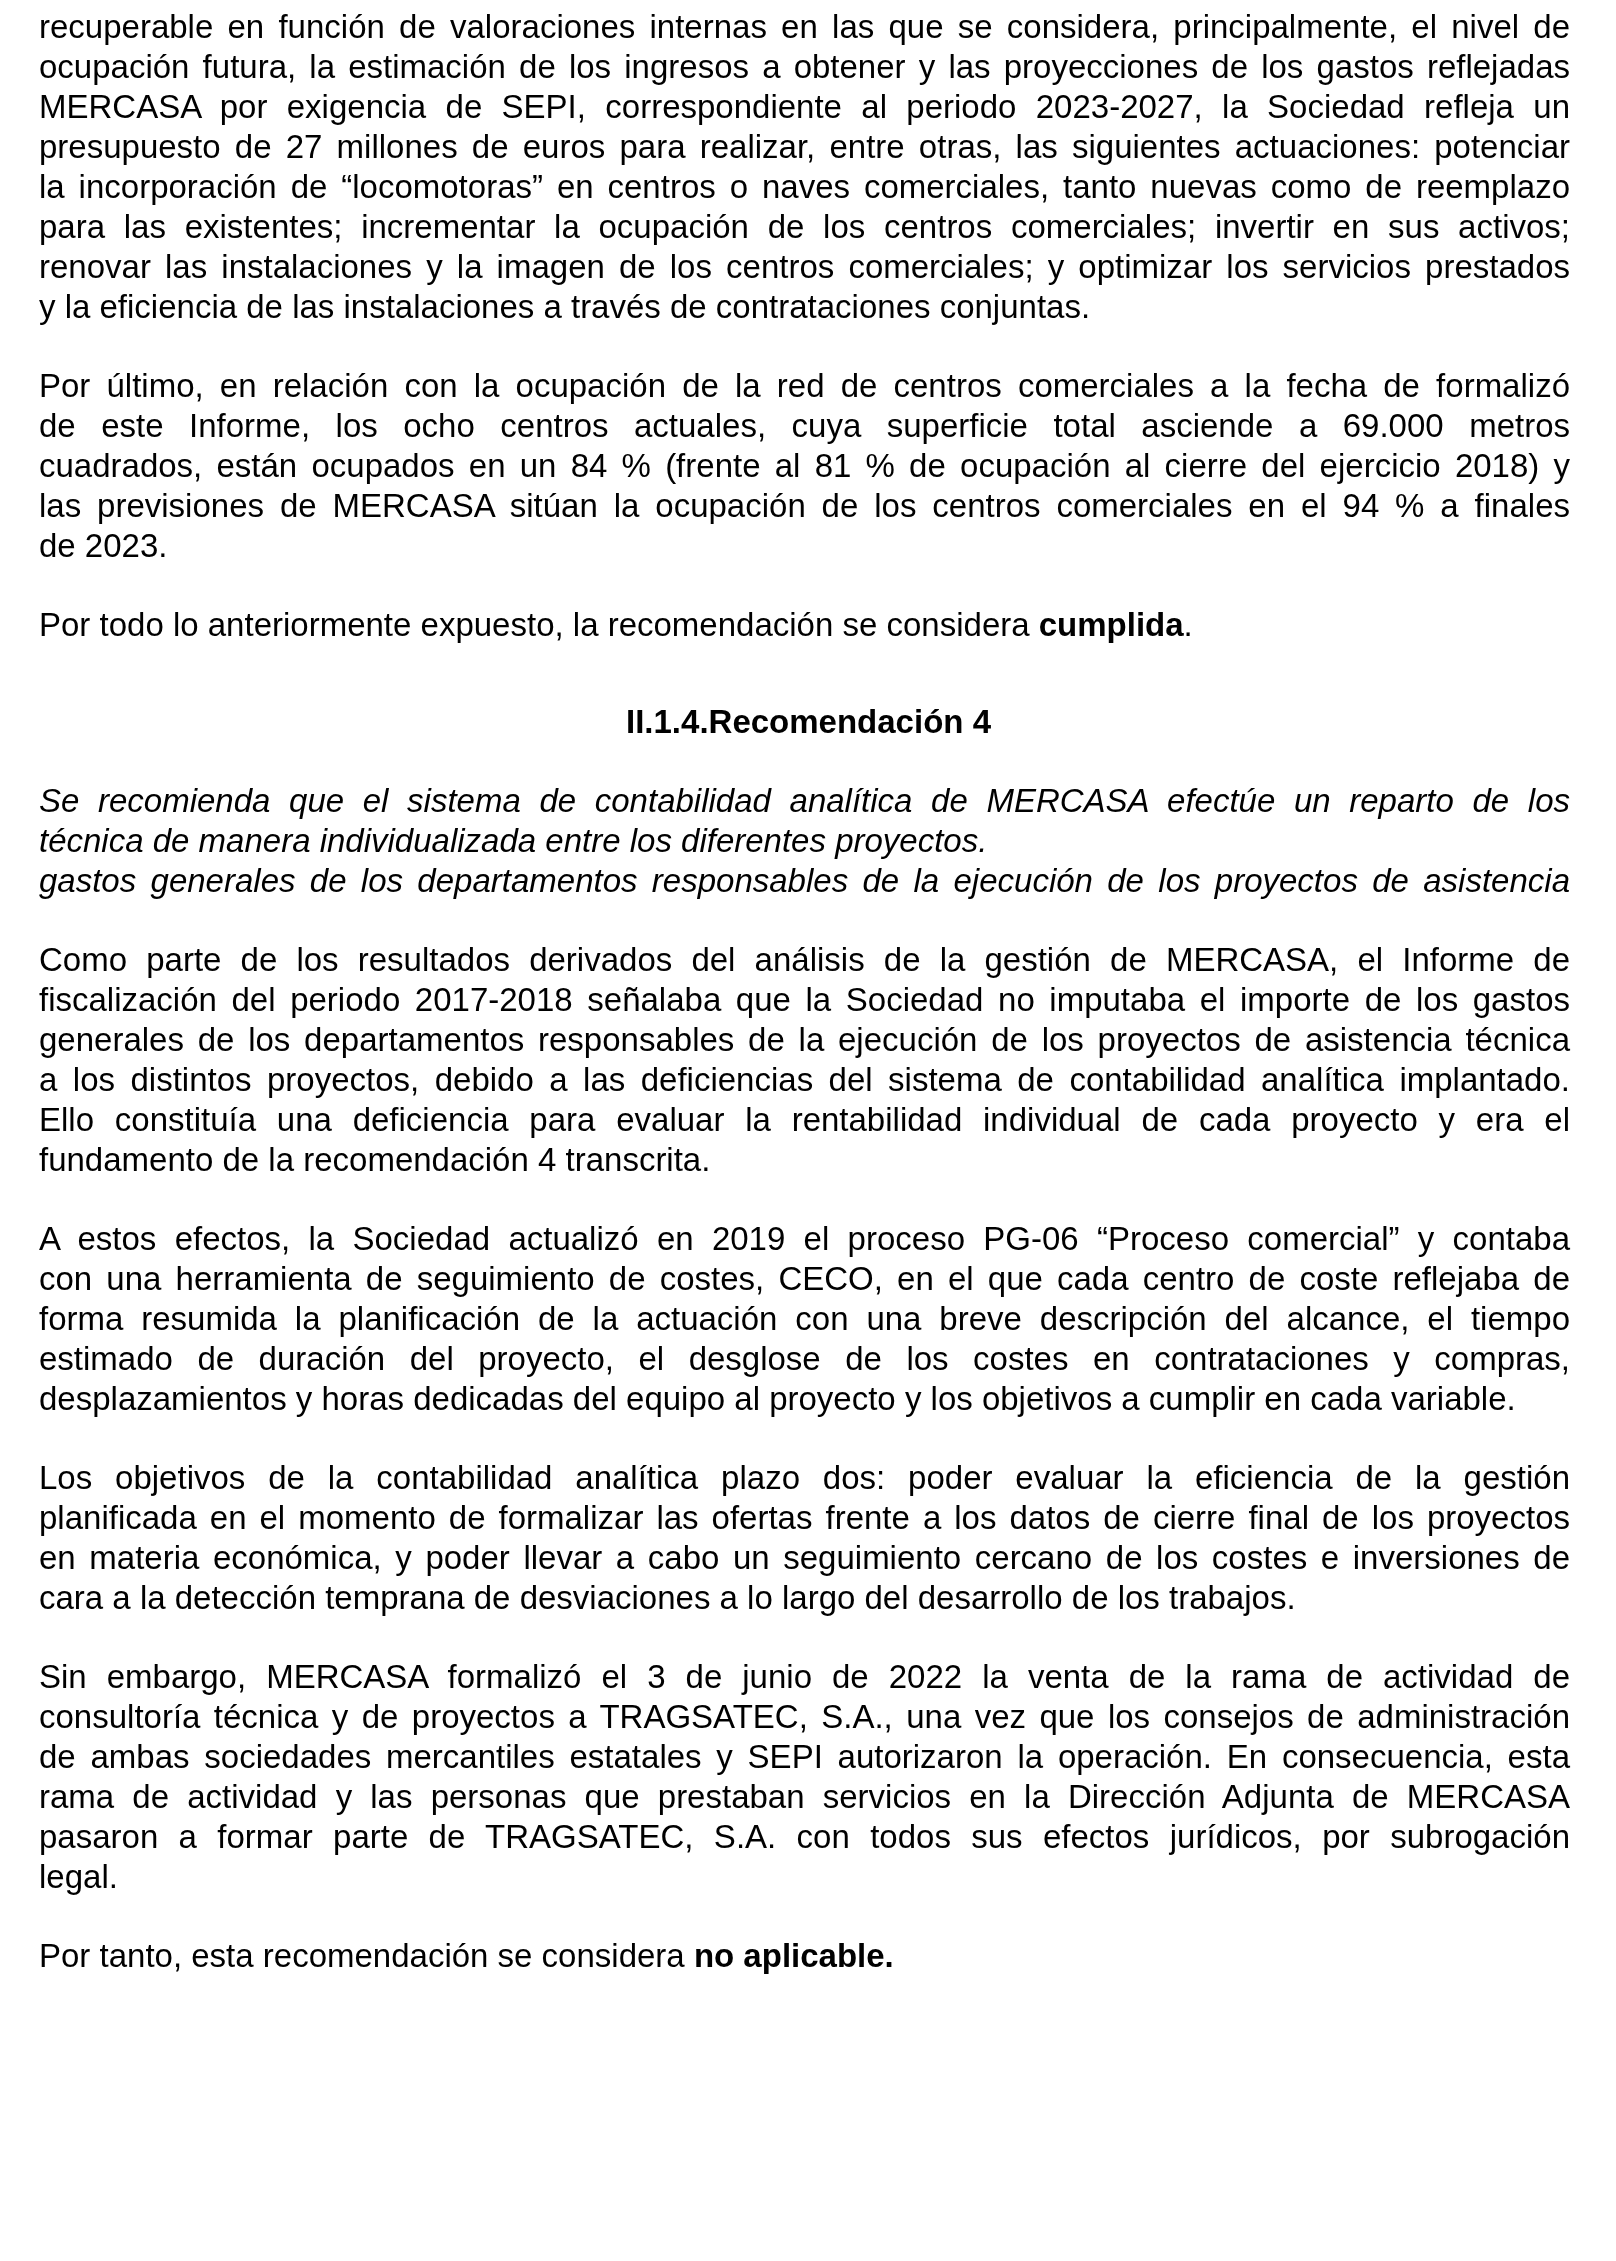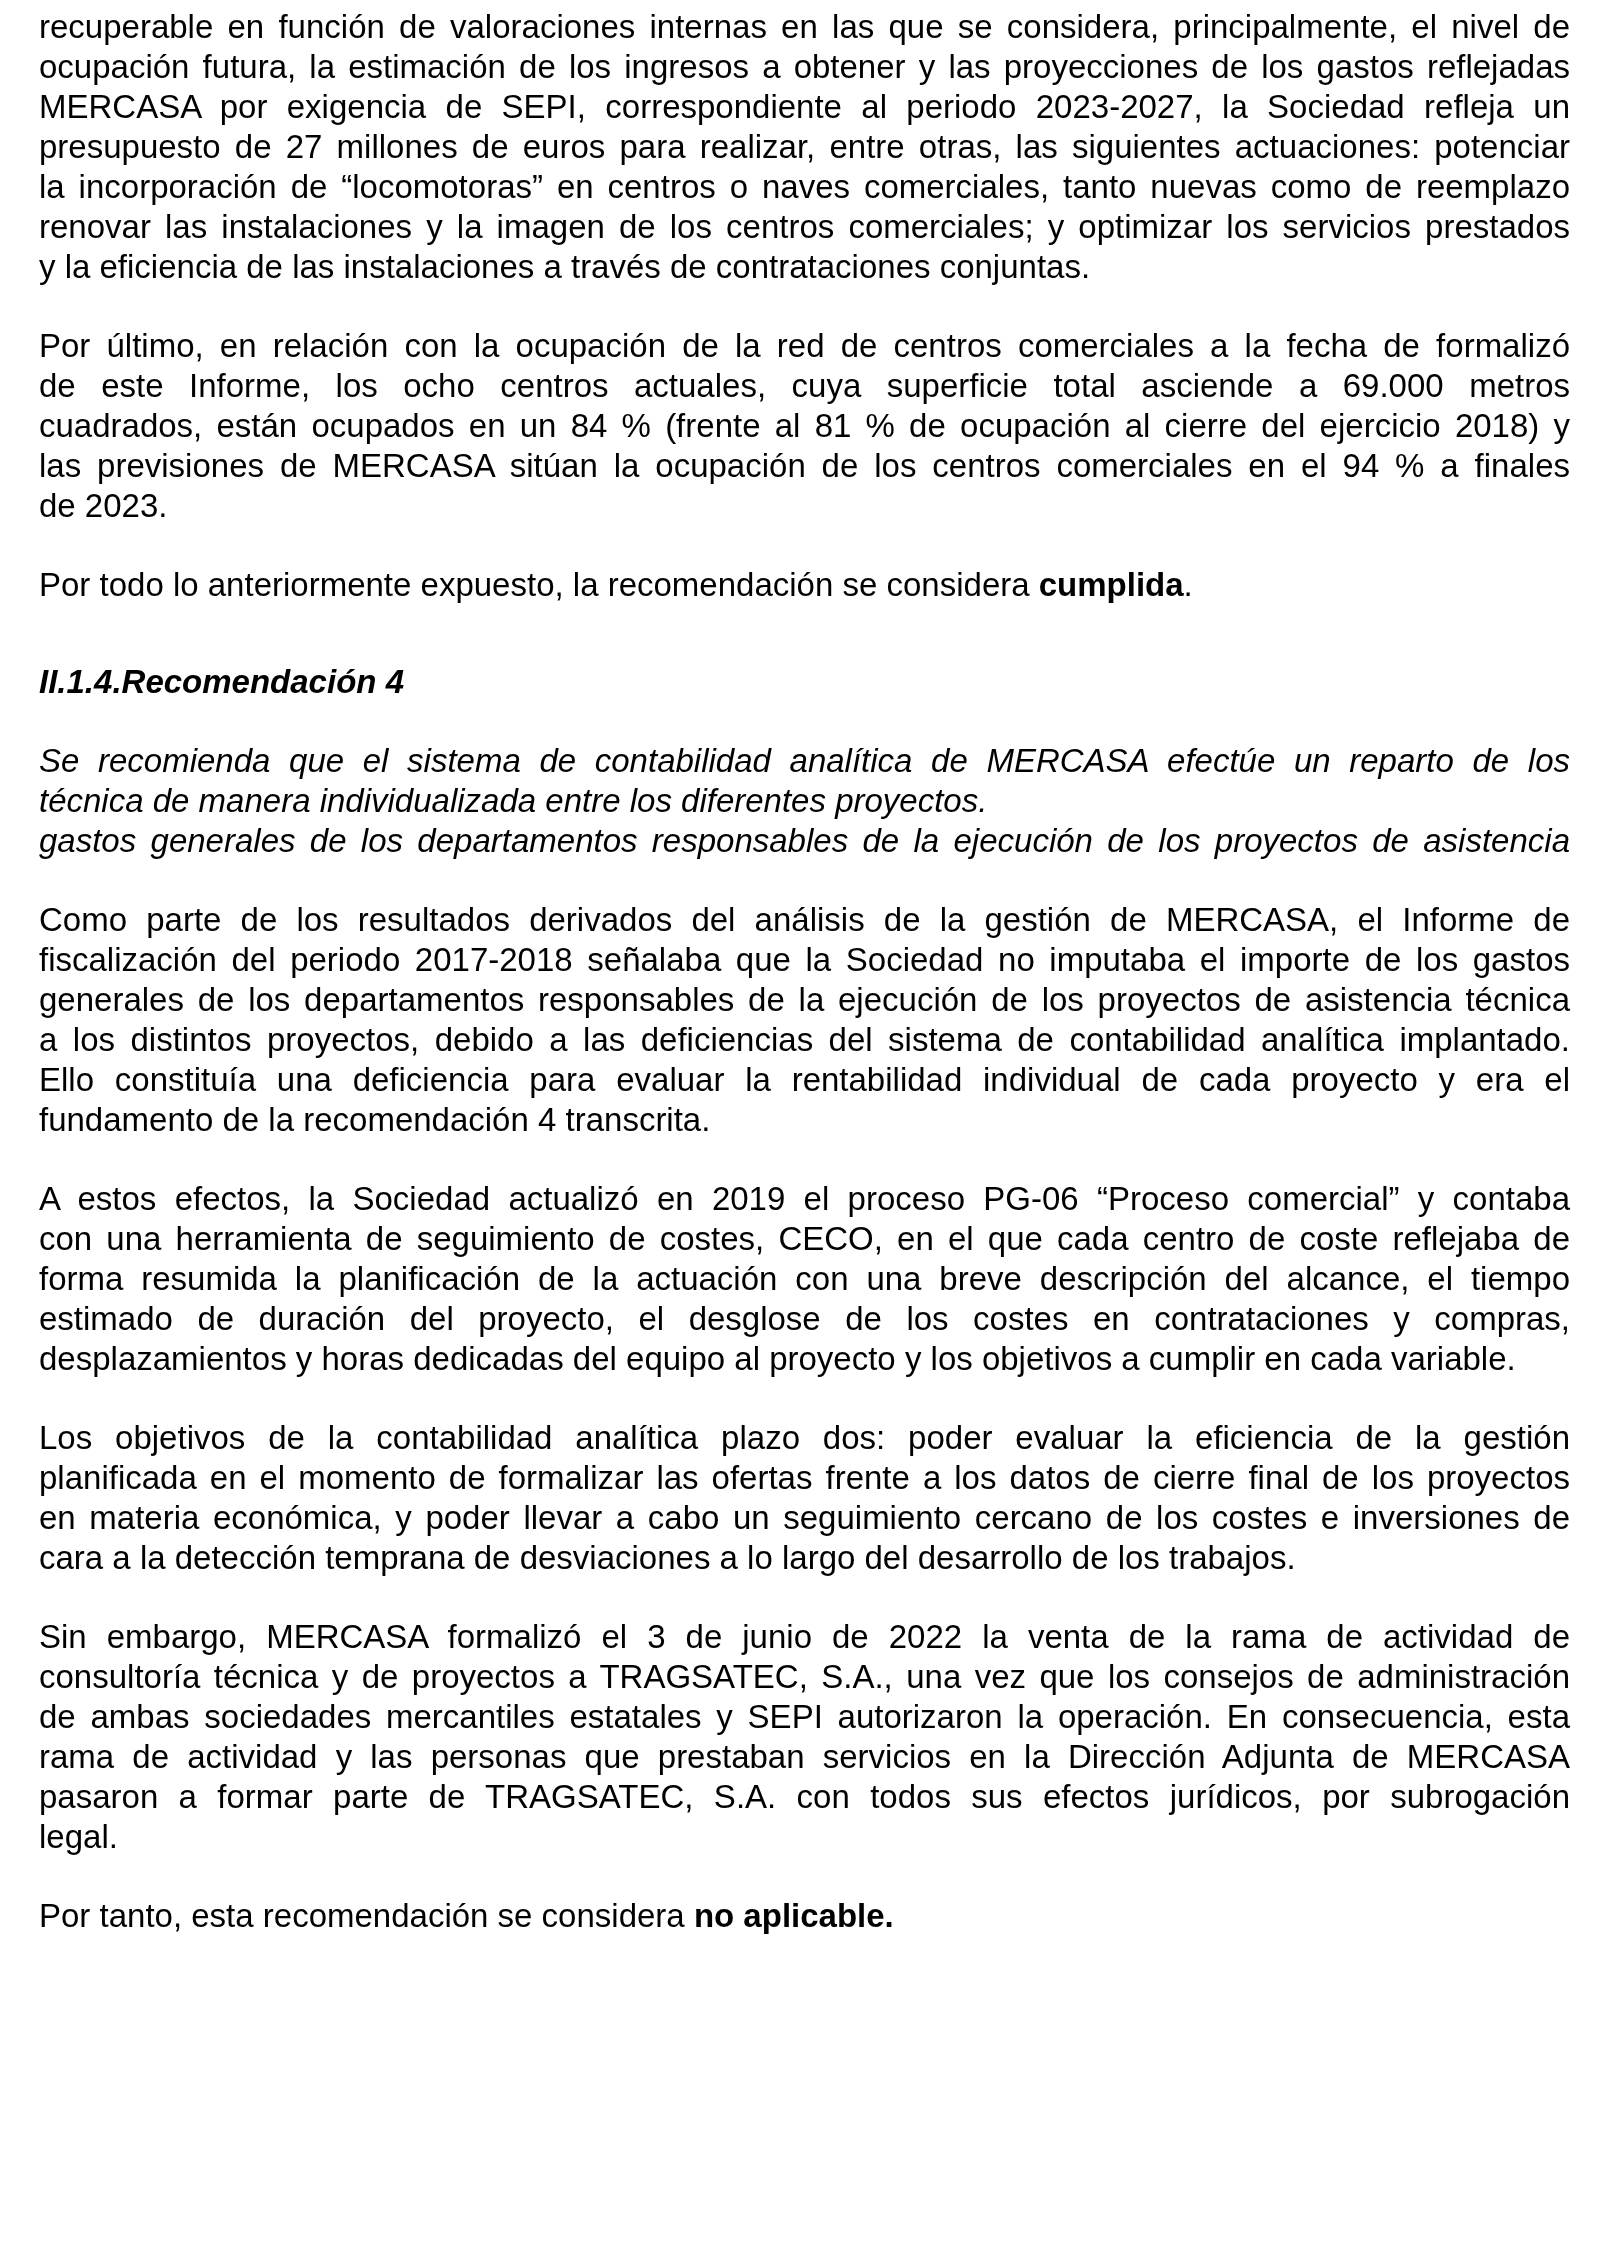--- a/index.html
+++ b/index.html
@@ -29,38 +29,38 @@
     text-align-last: justify;
     white-space: normal;
   }
   .line.last {
     text-align-last: left;
   }
   .bold { font-weight: 700; }
   .heading {
     font-weight: 700;
     margin: 57px 0 39px 0;
-    text-align: left;
-    font-style: italic;
+    text-align: center;
   }
   .heading .hnum {
     display: inline-block;
     min-width: 79px;
   }
 </style>
 </head>
 <body>
 
 <main class="doc">
     <div class="para">
       <div class="line"><span>recuperable en función de valoraciones internas en las que se considera, principalmente, el nivel de</span></div>
       <div class="line"><span>ocupación futura, la estimación de los ingresos a obtener y las proyecciones de los gastos reflejadas</span></div>
       <div class="line"><span>MERCASA por exigencia de SEPI, correspondiente al periodo 2023-2027, la Sociedad refleja un</span></div>
       <div class="line"><span>presupuesto de 27 millones de euros para realizar, entre otras, las siguientes actuaciones: potenciar</span></div>
       <div class="line"><span>la incorporación de “locomotoras” en centros o naves comerciales, tanto nuevas como de reemplazo</span></div>
+      <div class="line"><span>para las existentes; incrementar la ocupación de los centros comerciales; invertir en sus activos;</span></div>
       <div class="line"><span>renovar las instalaciones y la imagen de los centros comerciales; y optimizar los servicios prestados</span></div>
       <div class="line last"><span>y la eficiencia de las instalaciones a través de contrataciones conjuntas.</span></div>
     </div>
     <div class="para">
       <div class="line"><span>Por último, en relación con la ocupación de la red de centros comerciales a la fecha de formalizó</span></div>
       <div class="line"><span>de este Informe, los ocho centros actuales, cuya superficie total asciende a 69.000 metros</span></div>
       <div class="line"><span>cuadrados, están ocupados en un 84 % (frente al 81 % de ocupación al cierre del ejercicio 2018) y</span></div>
       <div class="line"><span>las previsiones de MERCASA sitúan la ocupación de los centros comerciales en el 94 % a finales</span></div>
       <div class="line last"><span>de 2023.</span></div>
     </div>

